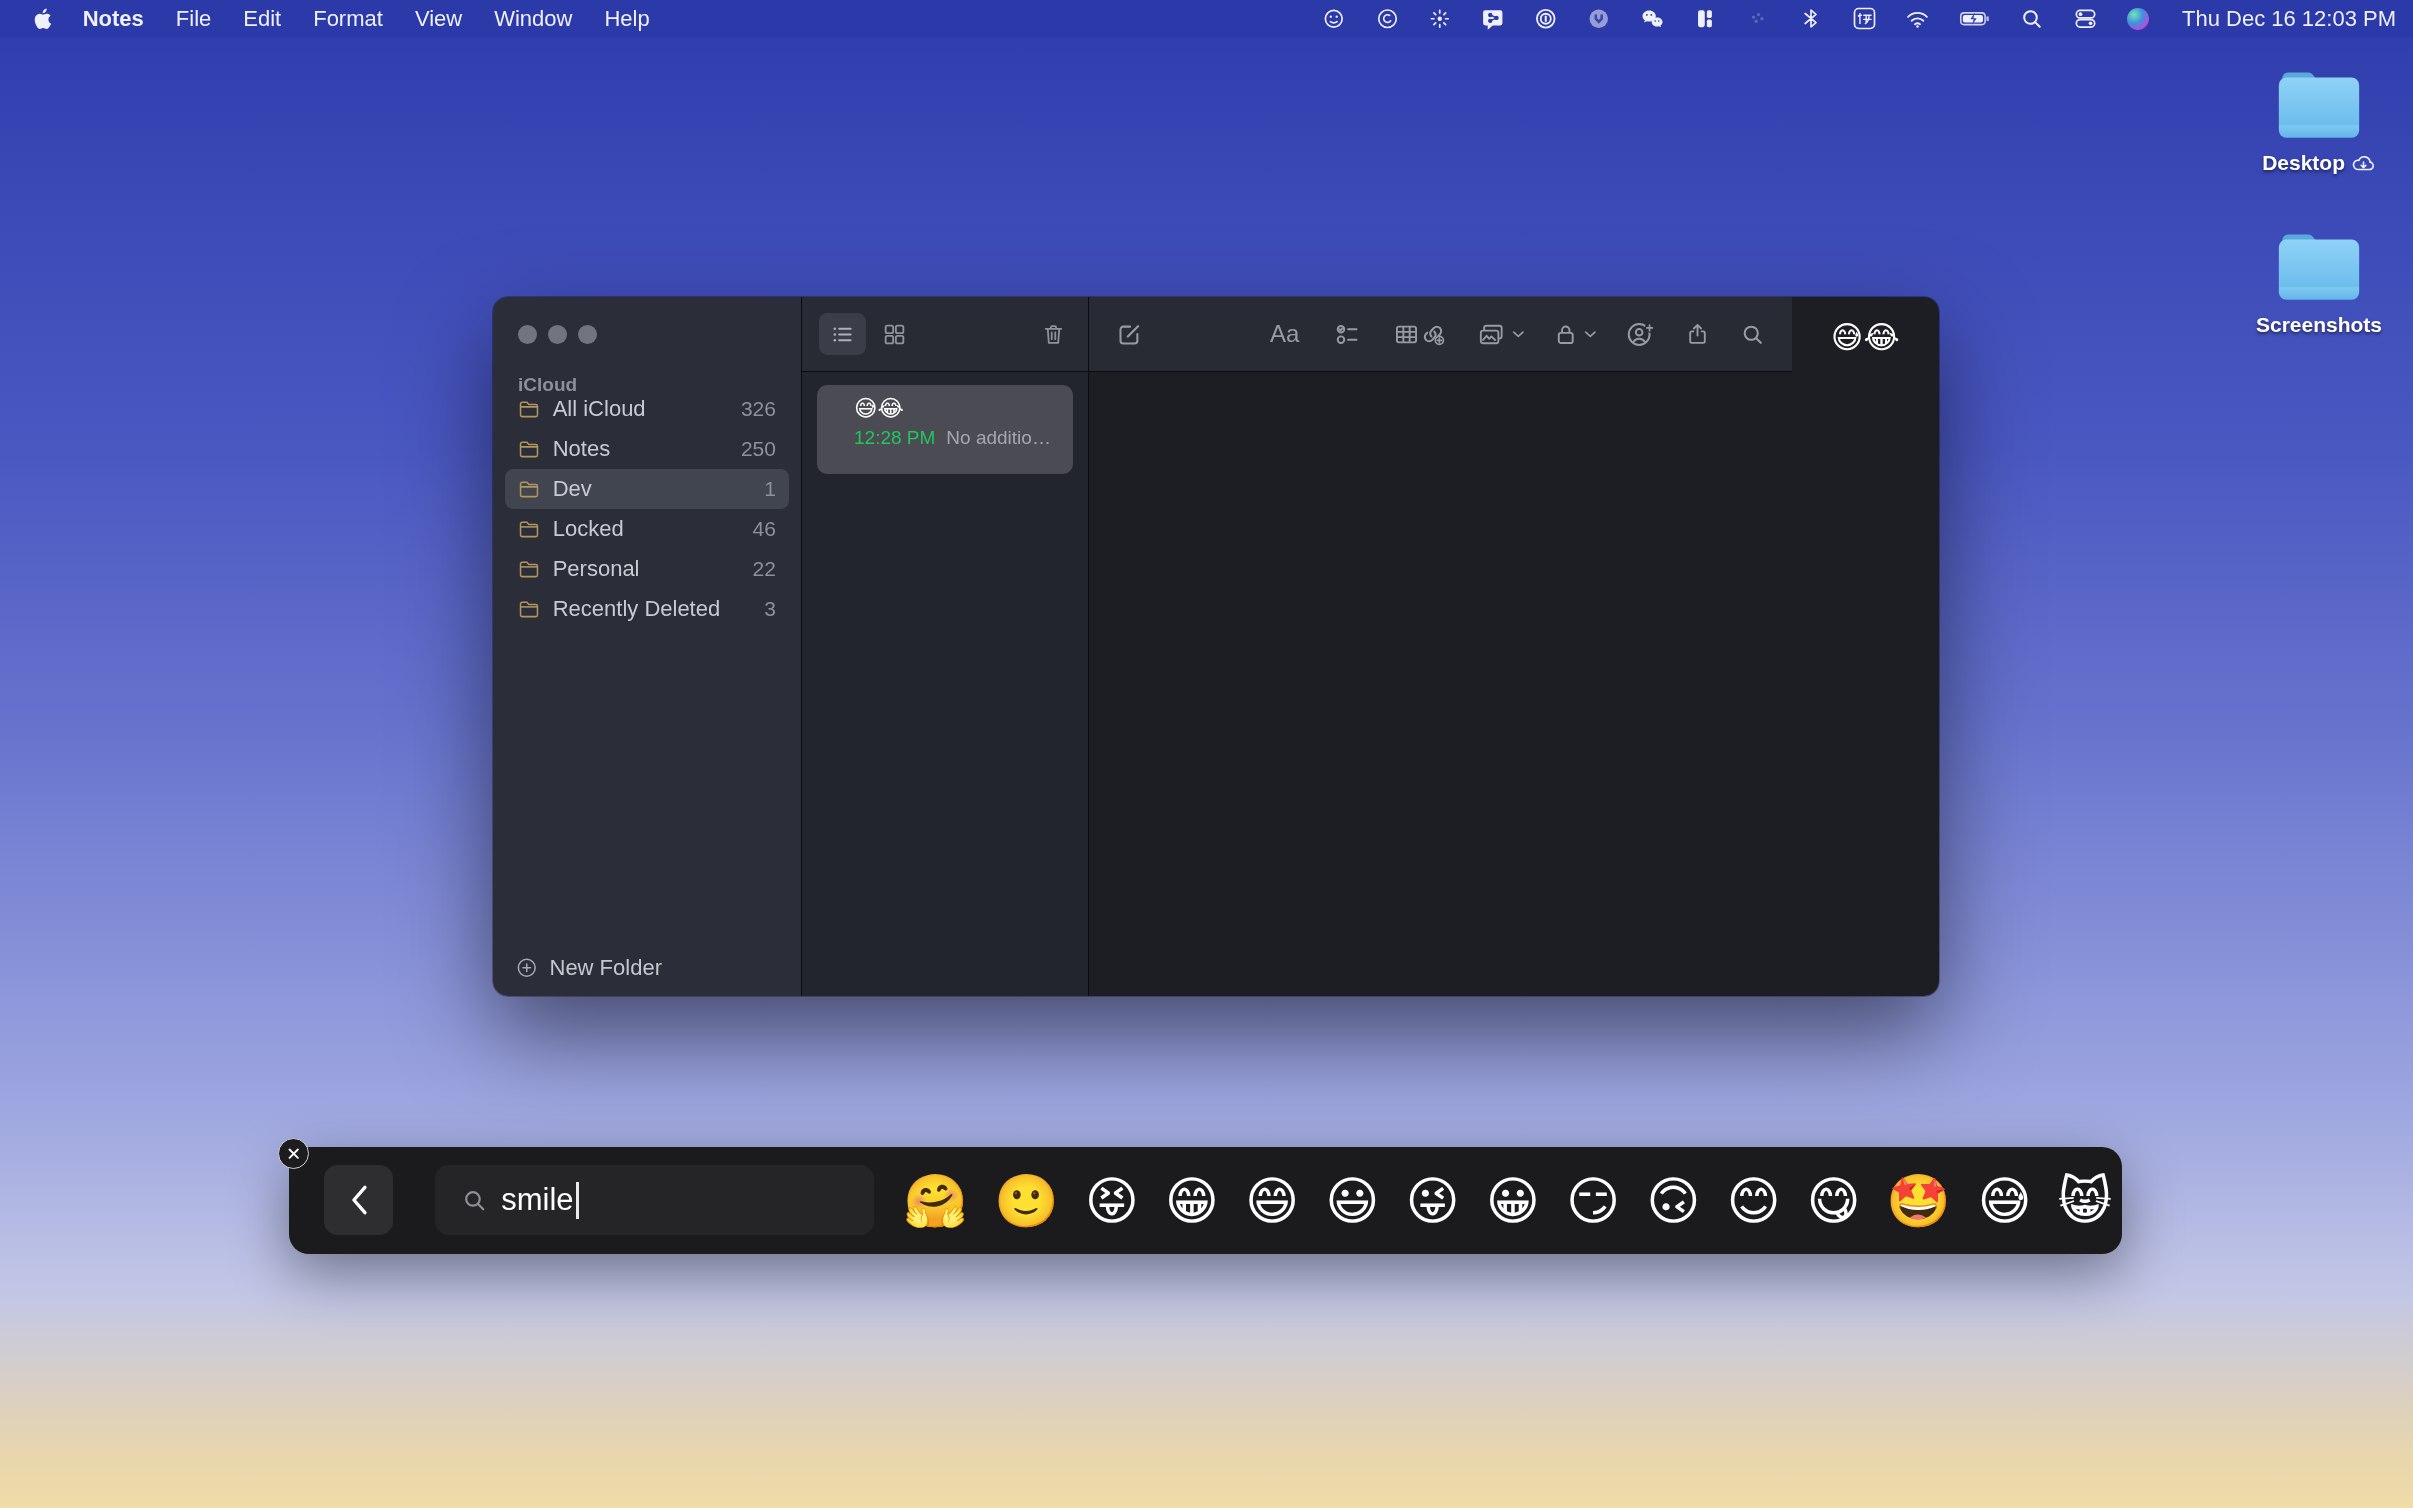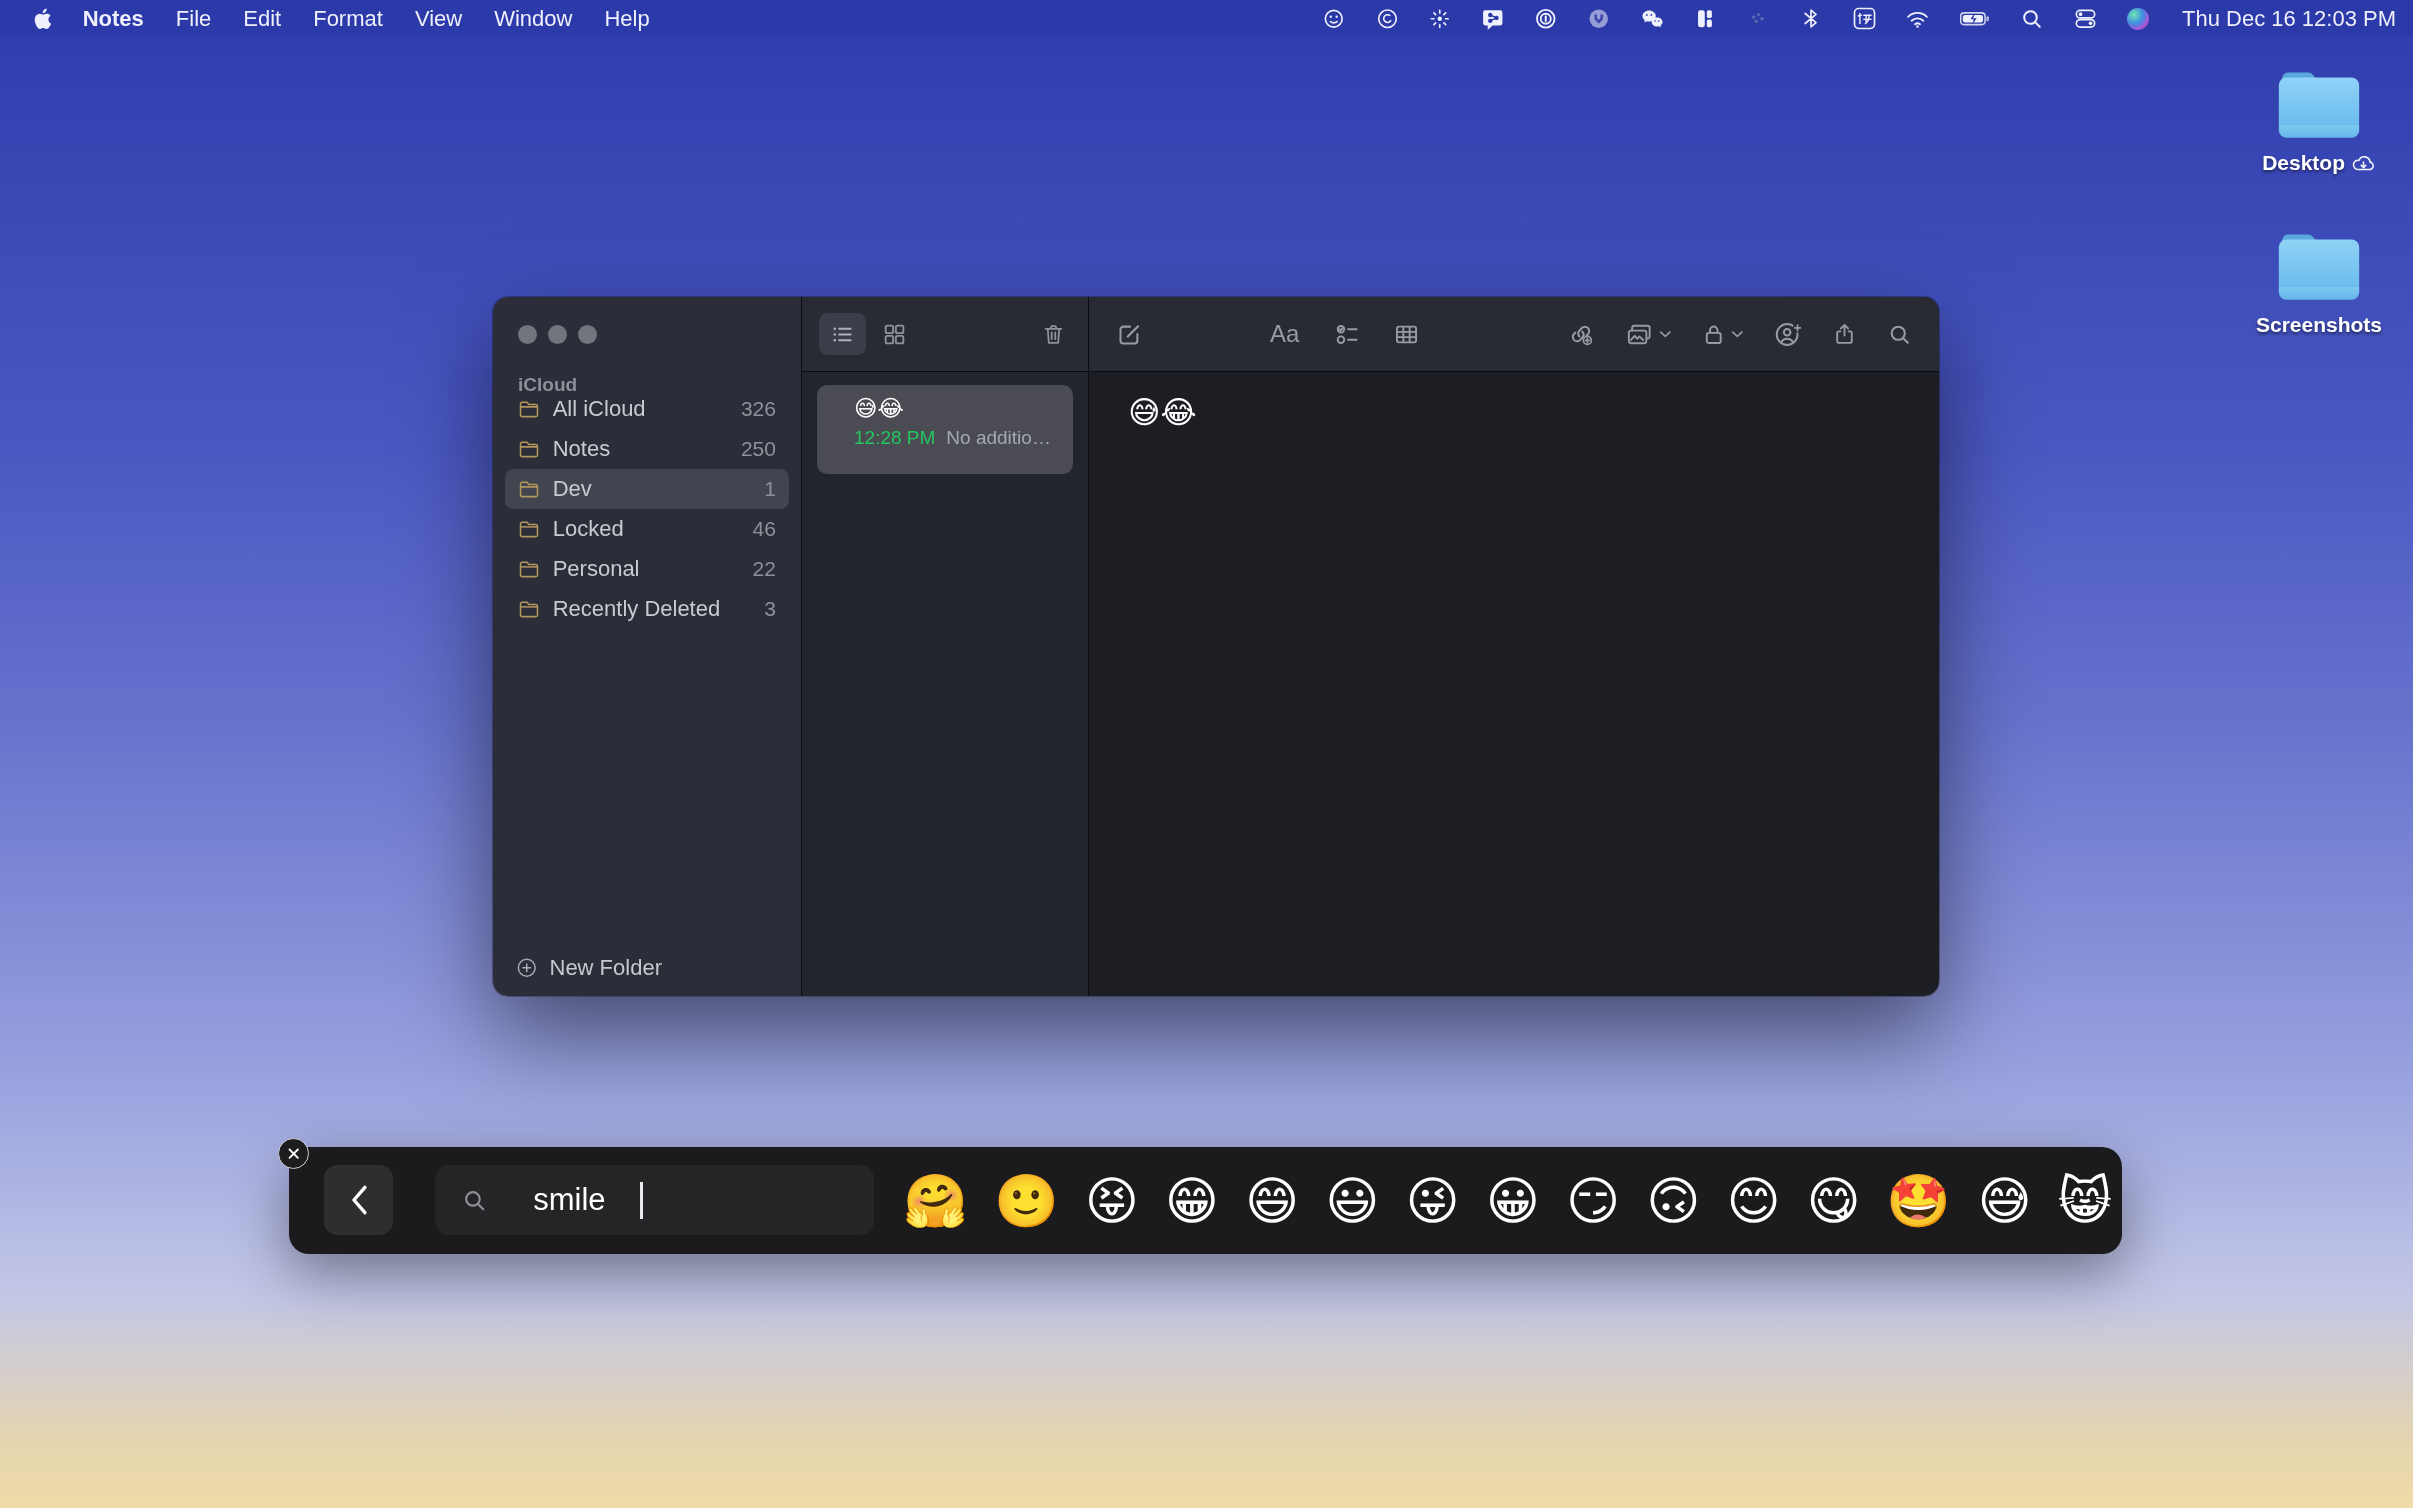--- a/index.html
+++ b/index.html
@@ -44,36 +44,36 @@
   .viewbtn.sel{background:#3b3e48;}
   .lp-list{margin-left:17px;}
   .lp-grid{margin-left:5px;}
   .lp-trash{margin-left:auto;margin-right:22px;}
   .note-item{margin:13.4px 15px 0;height:89px;border-radius:10px;background:#4b4c53;padding:11px 11.7px 0 37px;}
   .note-item .emojis{font-size:22.6px;line-height:25px;}
   .note-item .meta{margin-top:5.9px;display:flex;align-items:baseline;font-size:19px;}
   .note-item .time{font-weight:400;color:#22c55e;}
   .note-item .preview{margin-left:11px;color:#a5a7af;}
   
-  .editor{flex:1;background:#1d1e23;display:flex;flex-direction:column;}
+  .editor{flex:1;background:#1d1e23;display:flex;}
   .ed-toolbar{height:75px;background:#292b34;border-bottom:1.7px solid #0b0c11;display:flex;align-items:center;color:#989aa4;flex:none;}
   .ed-toolbar .tb{display:flex;align-items:center;}
   .tb-compose{margin-left:27px;}
   .tb-format{margin-left:127px;font-size:24px;color:#989aa4;font-weight:500;}
   .tb-check{margin-left:35px;}
   .tb-table{margin-left:32px;}
   .tb-right{margin-left:auto;display:flex;align-items:center;gap:30px;margin-right:27px;}
   .with-chev{display:flex;align-items:center;gap:5.9px;}
   .ed-date{margin-top:18.4px;text-align:center;font-size:20px;color:#97989e;}
   .ed-content{margin:22px 0 0 39px;font-size:31px;line-height:37px;}
   
   .emojibar{position:absolute;left:289px;top:1147px;width:1833px;height:107px;background:#1b1b1d;border-radius:20px;box-shadow:0 20px 59px rgba(0,0,0,.4);}
   .eb-close{position:absolute;left:-11px;top:-9.2px;width:31px;height:31px;border-radius:50%;background:#1d1d1f;border:1.7px solid #cfcfd3;display:flex;align-items:center;justify-content:center;color:#fff;}
   .eb-back{position:absolute;left:35px;top:18.4px;width:69px;height:70px;border-radius:13.4px;background:#2e2e30;display:flex;align-items:center;justify-content:center;color:#fff;}
-  .eb-search{position:absolute;left:146px;top:18.4px;width:439px;height:70px;border-radius:13.4px;background:#252527;display:flex;align-items:center;color:#8f8f95;gap:32px;}
+  .eb-search{position:absolute;left:146px;top:18.4px;width:439px;height:70px;border-radius:13.4px;background:#252527;display:flex;align-items:center;color:#8f8f95;}
   .eb-search .mag{margin-left:27px;}
   .eb-query{margin-left:14.2px;font-size:31px;color:#fff;}
   .caret{display:inline-block;width:2.5px;height:37px;background:#e9e9ee;margin-left:2.5px;vertical-align:-6.7px;}
   .eb-results{position:absolute;right:10px;top:0;height:107px;display:flex;align-items:center;gap:26px;}
   .eb-emoji{font-size:52px;line-height:1;}
 </style>
 </head>
 <body>
 
 <div class="menubar">

